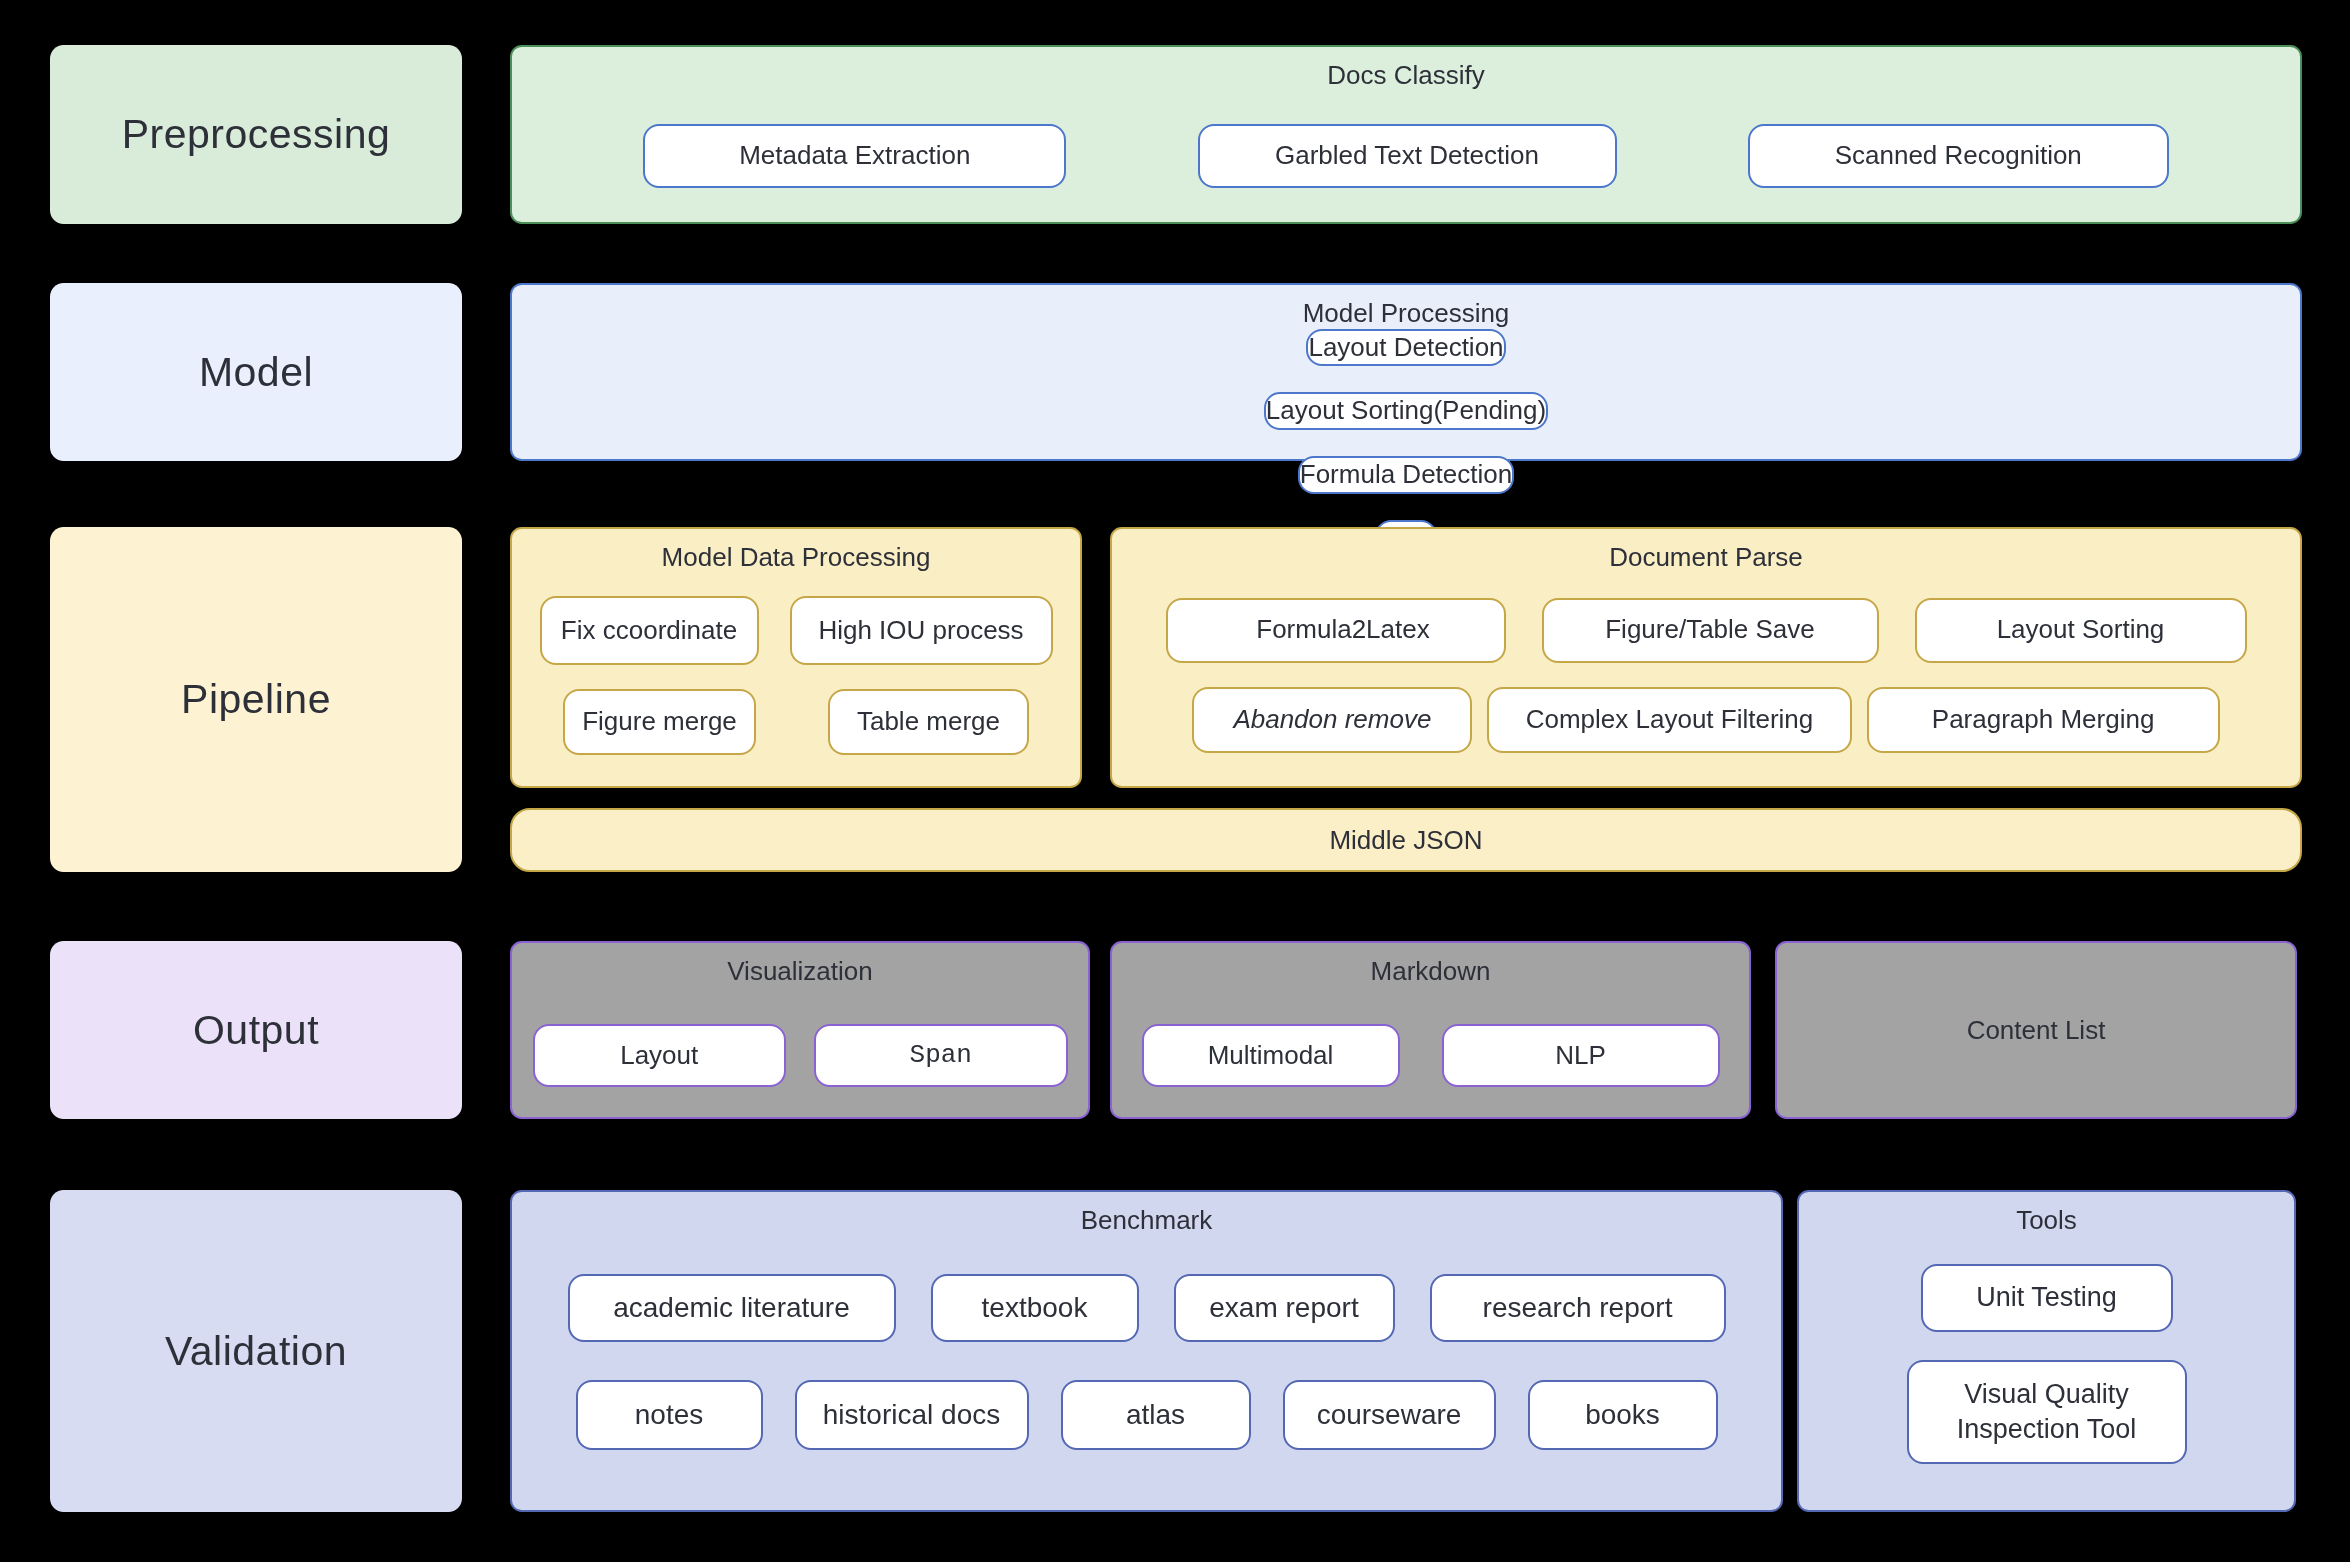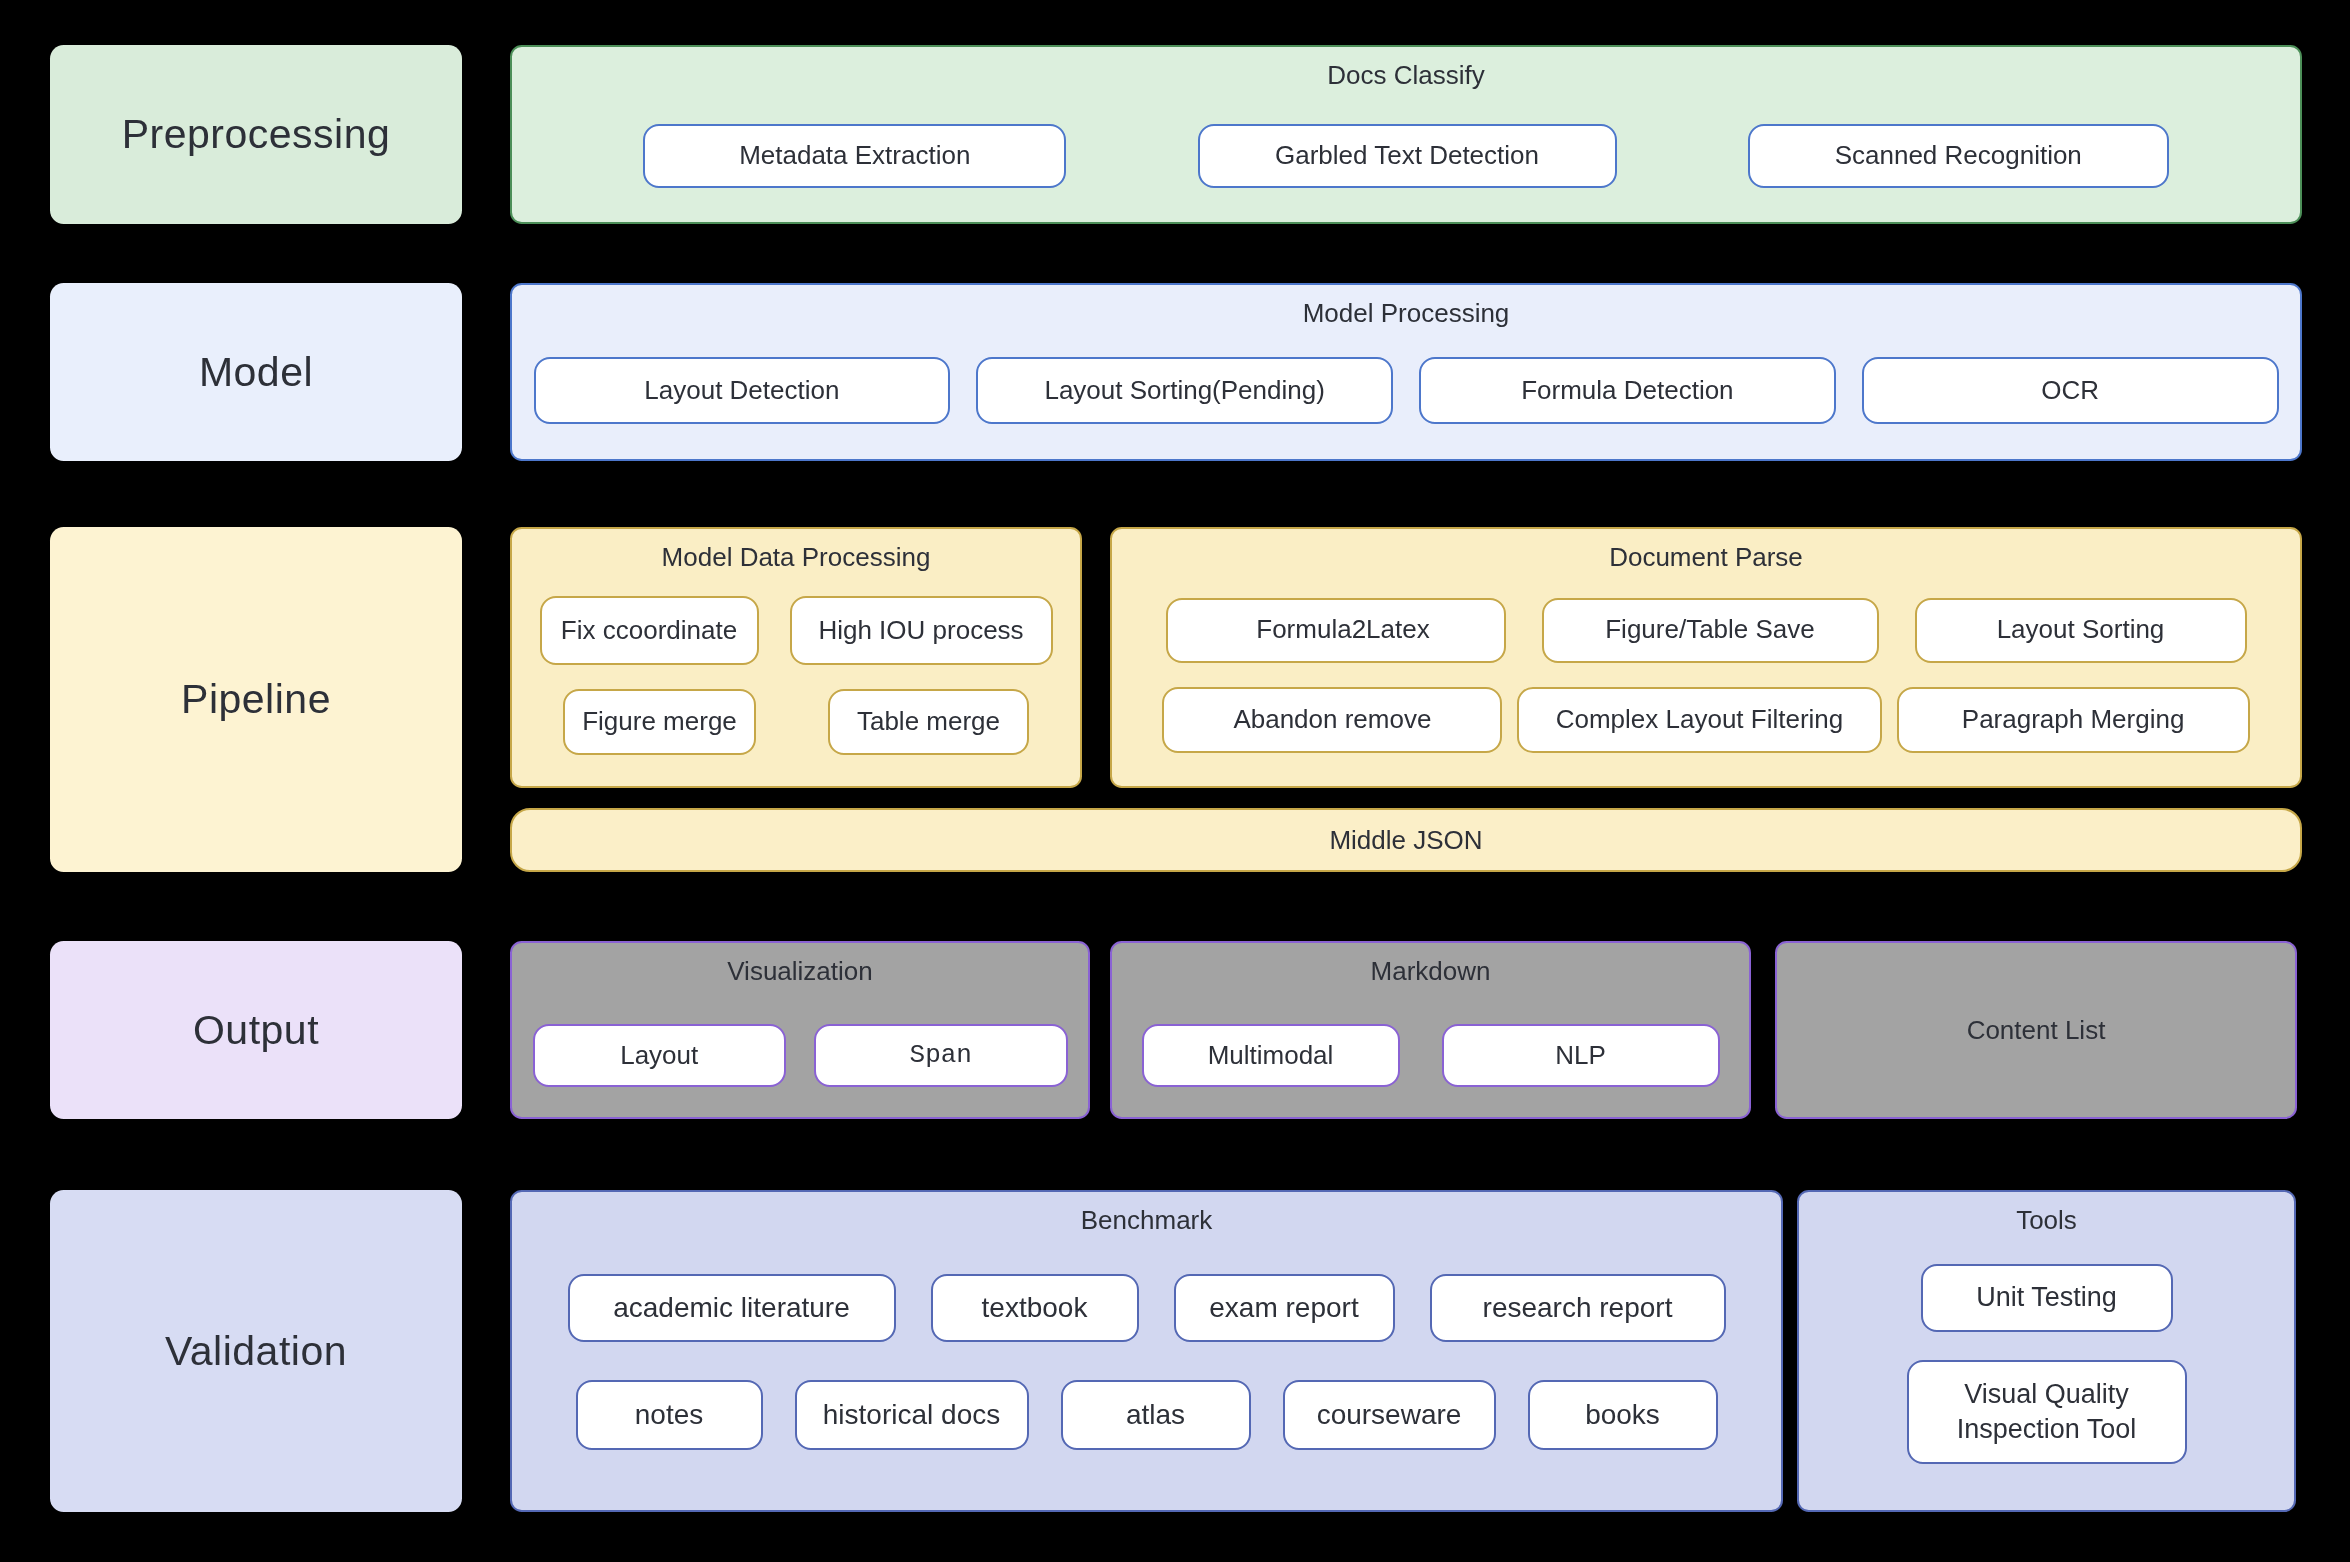--- a/index.html
+++ b/index.html
@@ -80,21 +80,21 @@
     <div class="ctitle">Docs Classify</div>
     <div class="items spread">
       <div class="box b-blue" style="width:423px;height:64px;">Metadata Extraction</div>
       <div class="box b-blue" style="width:419px;height:64px;">Garbled Text Detection</div>
       <div class="box b-blue" style="width:421px;height:64px;">Scanned Recognition</div>
     </div>
   </div>
 
   <div class="container blue" style="left:510px;top:283px;width:1792px;height:178px;">
     <div class="ctitle">Model Processing</div>
-    <div class="items" style="padding:0 21.5px 5.9px 21.5px;gap:26px;">
+    <div class="items" style="padding:0 21.5px 5.9px 21.5px;gap:26px;flex-direction:column;">
       <div class="box b-blue" style="flex:1;height:67px;">Layout Detection</div>
       <div class="box b-blue" style="flex:1;height:67px;">Layout Sorting(Pending)</div>
       <div class="box b-blue" style="flex:1;height:67px;">Formula Detection</div>
       <div class="box b-blue" style="flex:1;height:67px;">OCR</div>
     </div>
   </div>
 
   <div class="container gold" style="left:510px;top:527px;width:572px;height:261px;">
     <div class="ctitle">Model Data Processing</div>
     <div class="vrows">
@@ -111,21 +111,21 @@
 
   <div class="container gold" style="left:1110px;top:527px;width:1192px;height:261px;">
     <div class="ctitle">Document Parse</div>
     <div class="vrows">
       <div class="hrow" style="gap:36px;">
         <div class="box b-gold" style="width:340px;height:65px;padding-left:15px;">Formula2Latex</div>
         <div class="box b-gold" style="width:337px;height:65px;">Figure/Table Save</div>
         <div class="box b-gold" style="width:332px;height:65px;">Layout Sorting</div>
       </div>
       <div class="hrow" style="gap:14.6px;">
-        <div class="box b-gold" style="width:340px;height:66px;">Abandon remove</div>
+        <div class="box b-gold" style="width:280px;height:66px;font-style:italic;">Abandon remove</div>
         <div class="box b-gold" style="width:365px;height:66px;">Complex Layout Filtering</div>
         <div class="box b-gold" style="width:353px;height:66px;">Paragraph Merging</div>
       </div>
     </div>
   </div>
 
   <div class="bar" style="left:510px;top:808px;width:1792px;height:64px;border-radius:20px;">
     <span>Middle JSON</span>
   </div>
 

